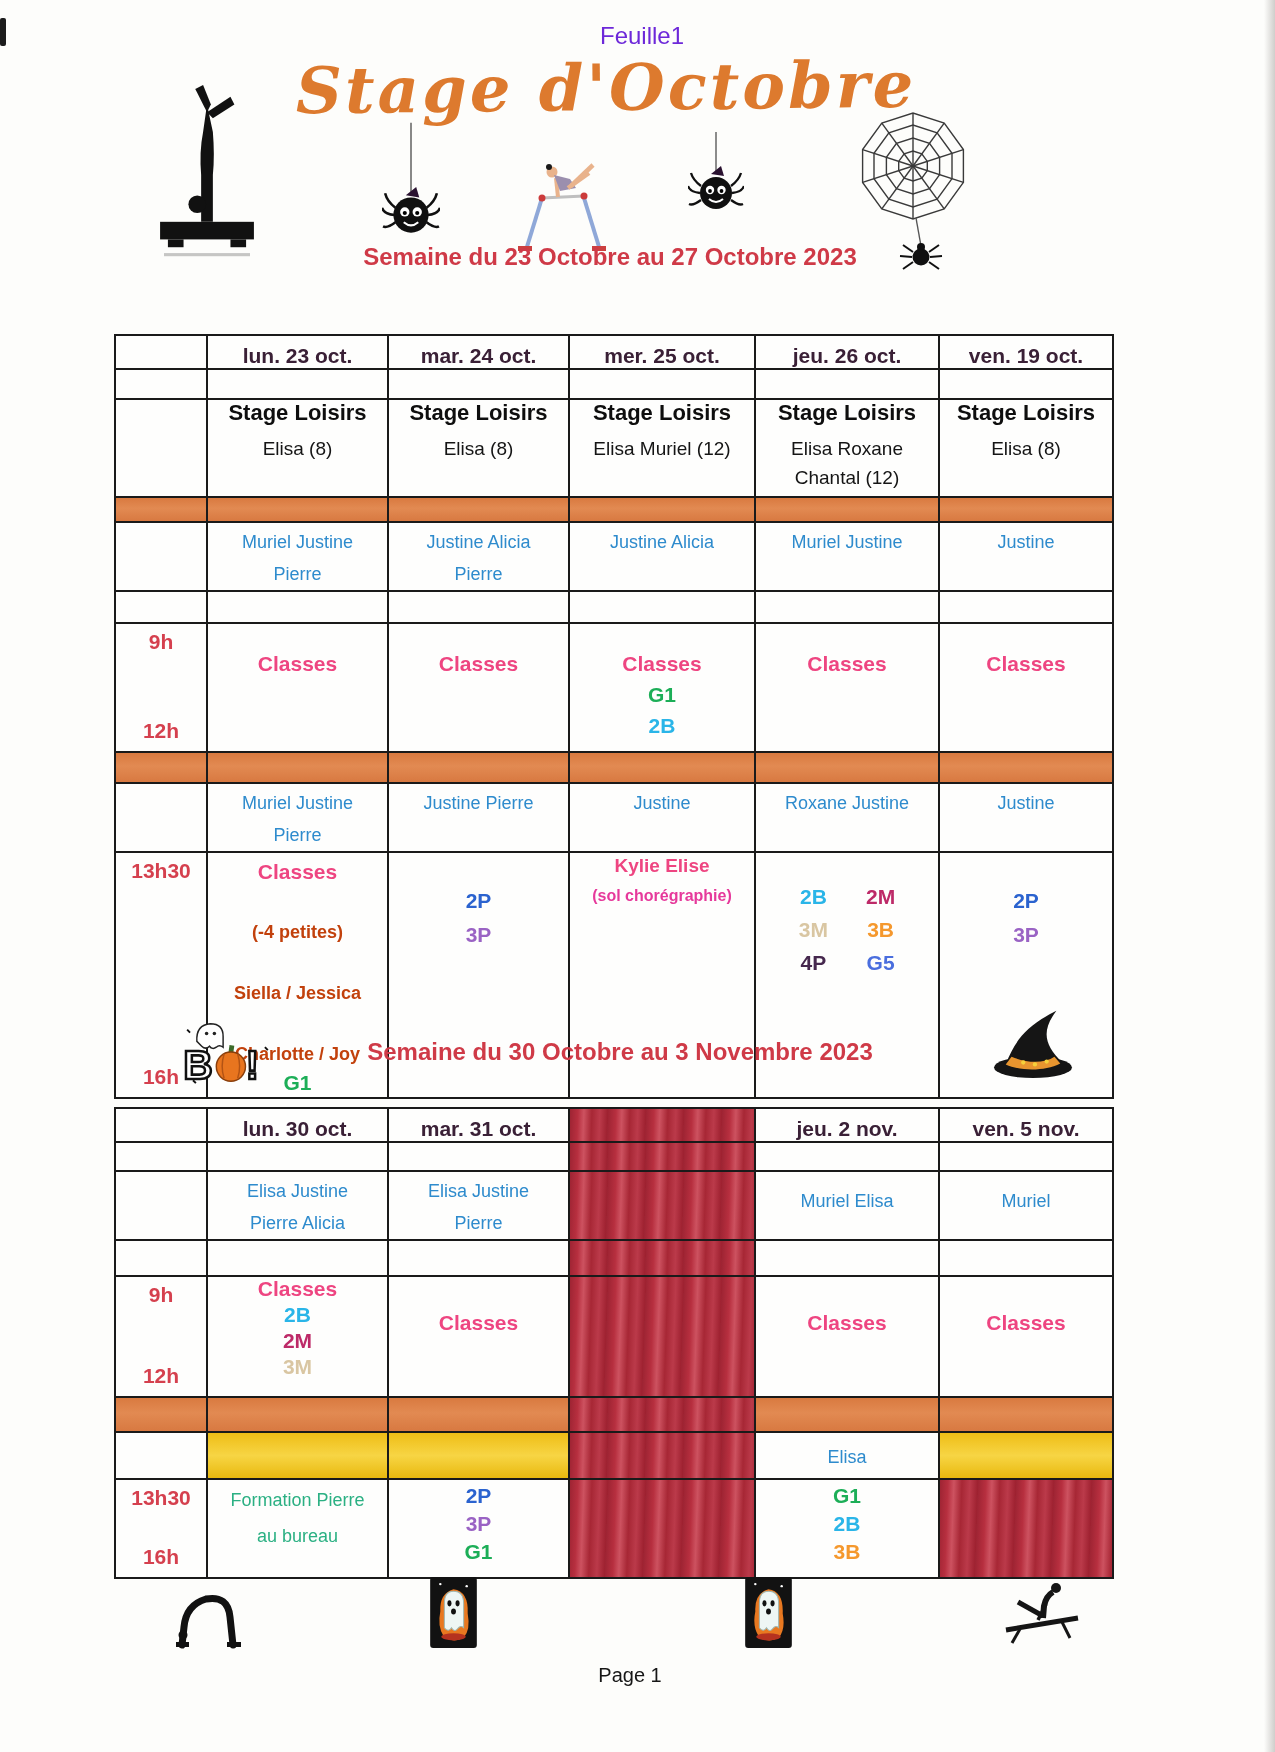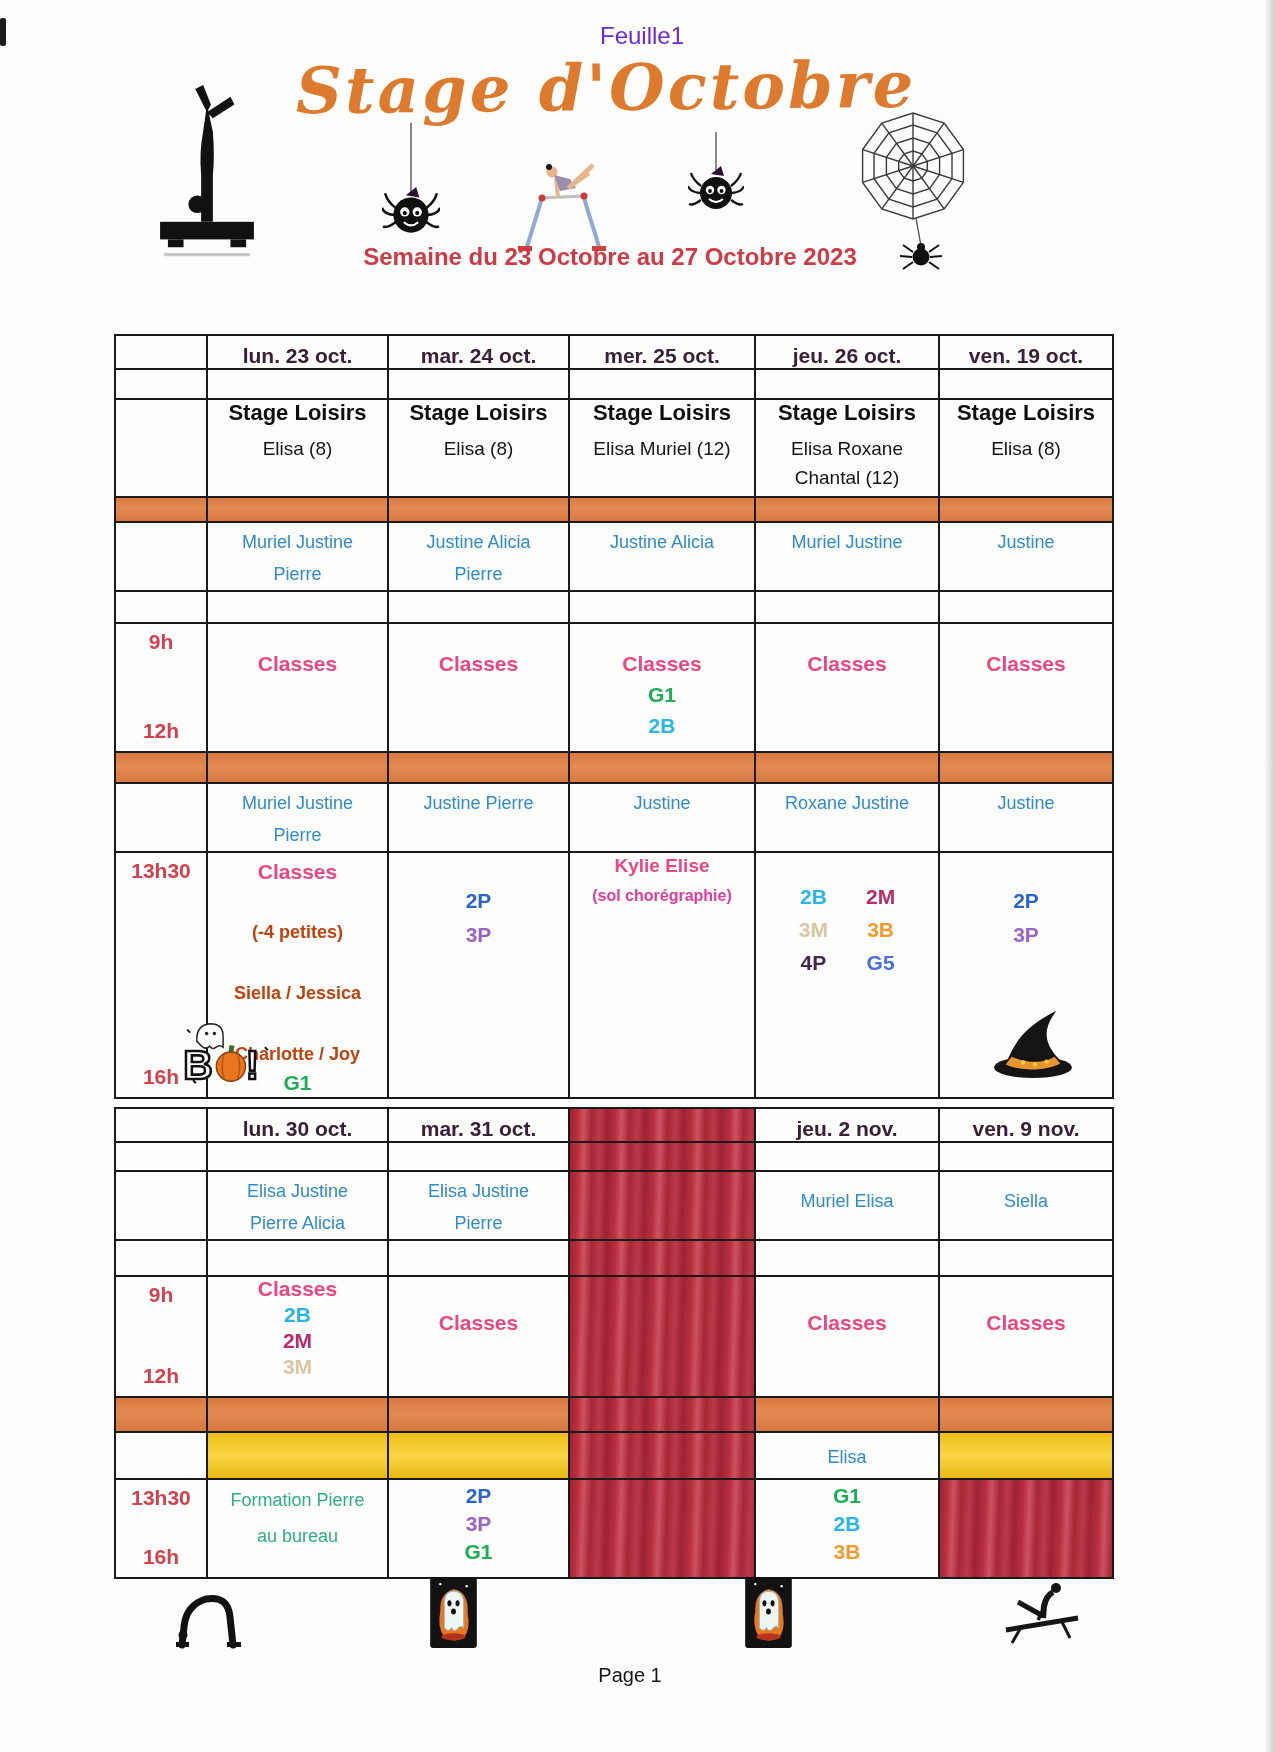--- a/index.html
+++ b/index.html
@@ -398,20 +398,21 @@
     <circle cx="26" cy="16" r="1.8" fill="#222"></circle>
       <circle cx="34" cy="16" r="1.8" fill="#222"></circle>
     <text x="2" y="63" font-family="Liberation Sans,sans-serif" font-size="42" font-weight="bold" fill="#fff" stroke="#111" stroke-width="2.6">B</text>
     <rect x="49" y="28" width="5" height="8" fill="#3c6b2a" transform="rotate(8 51 32)"></rect>
     <circle cx="51" cy="50" r="15" fill="#e8751f" stroke="#8a3f0c" stroke-width="1.5"></circle>
     <path d="M44,37 Q40,50 44,62 M58,37 Q62,50 58,62" stroke="#b35314" stroke-width="1.5" fill="none"></path>
     <text x="66" y="63" font-family="Liberation Sans,sans-serif" font-size="42" font-weight="bold" fill="#fff" stroke="#111" stroke-width="2.6">!</text>
     <path d="M6,12 l3,3 M86,30 l3,3 M12,64 l3,3" stroke="#111" stroke-width="2"></path>
   </svg>
 
+  <div class="abs subtitle sub2">Semaine du 30 Octobre au 3 Novembre 2023</div>
 
   <svg class="abs" style="left:988px;top:1006px" width="90" height="76" viewBox="0 0 92 78">
     <ellipse cx="46" cy="63" rx="40" ry="11" fill="#151515"></ellipse>
     <path d="M18,60 C28,34 40,20 70,5 C54,26 58,40 76,58 Z" fill="#151515"></path>
     <path d="M24,52 C40,59 58,59 68,52 L74,59 C58,67 34,67 18,60 Z" fill="#e8952f"></path>
     <circle cx="36" cy="58" r="2.2" fill="#f5d03a"></circle>
       <circle cx="48" cy="60" r="2.2" fill="#f5d03a"></circle>
       <circle cx="60" cy="57" r="2.2" fill="#f5d03a"></circle>
   </svg>
 
@@ -431,21 +432,21 @@
             <span class="dayh">lun. 30 oct.</span>
           </td>
       <td>
             <span class="dayh">mar. 31 oct.</span>
           </td>
       <td class="r"></td>
       <td>
             <span class="dayh">jeu. 2 nov.</span>
           </td>
       <td>
-            <span class="dayh">ven. 9 nov.</span>
+            <span class="dayh">ven. 5 nov.</span>
           </td>
     </tr>
     <tr style="height:29px">
       <td></td>
           <td></td>
           <td></td>
           <td class="r"></td>
           <td></td>
           <td></td>
     </tr>
@@ -464,21 +465,21 @@
             </div>
           </td>
       <td class="r"></td>
       <td>
             <div class="stack pt14">
               <span class="coach">Muriel Elisa</span>
             </div>
           </td>
       <td>
             <div class="stack pt14">
-              <span class="coach">Siella</span>
+              <span class="coach">Muriel</span>
             </div>
           </td>
     </tr>
     <tr style="height:36px">
       <td></td>
           <td></td>
           <td></td>
           <td class="r"></td>
           <td></td>
           <td></td>

